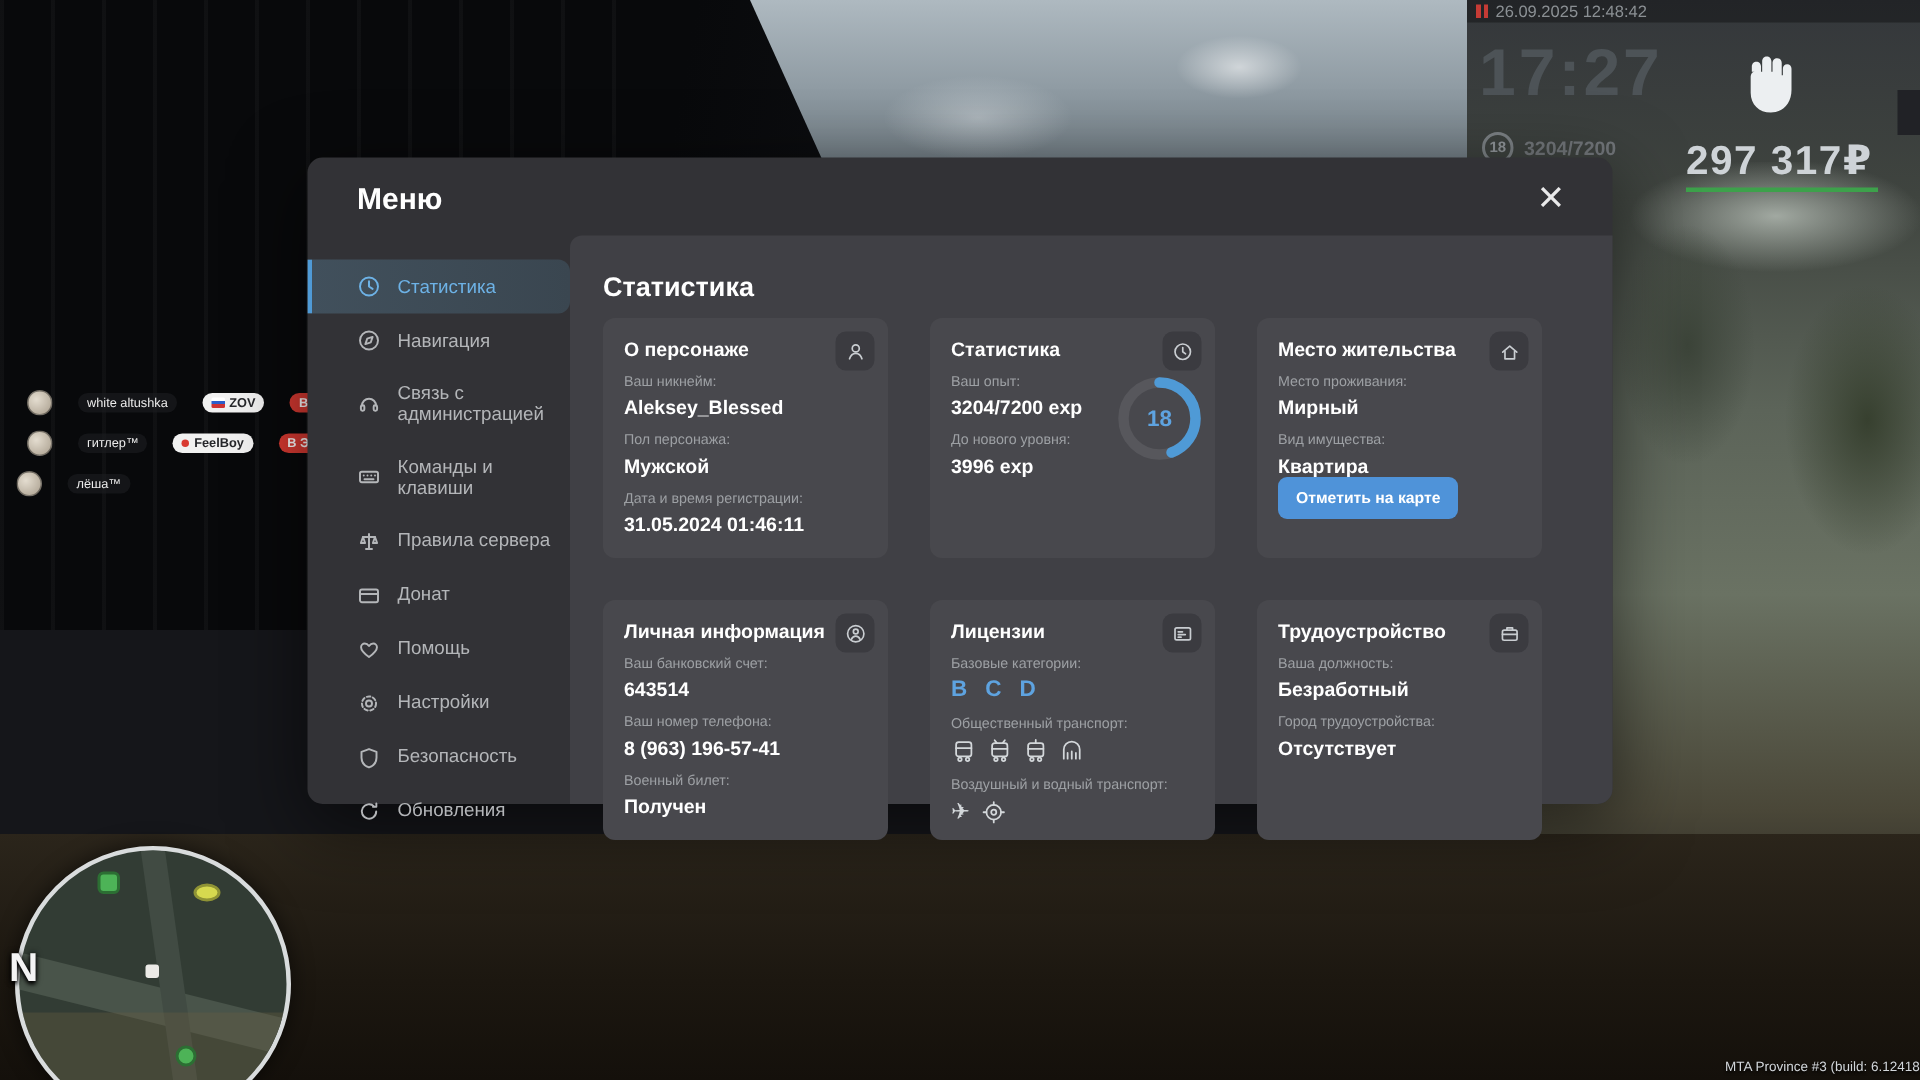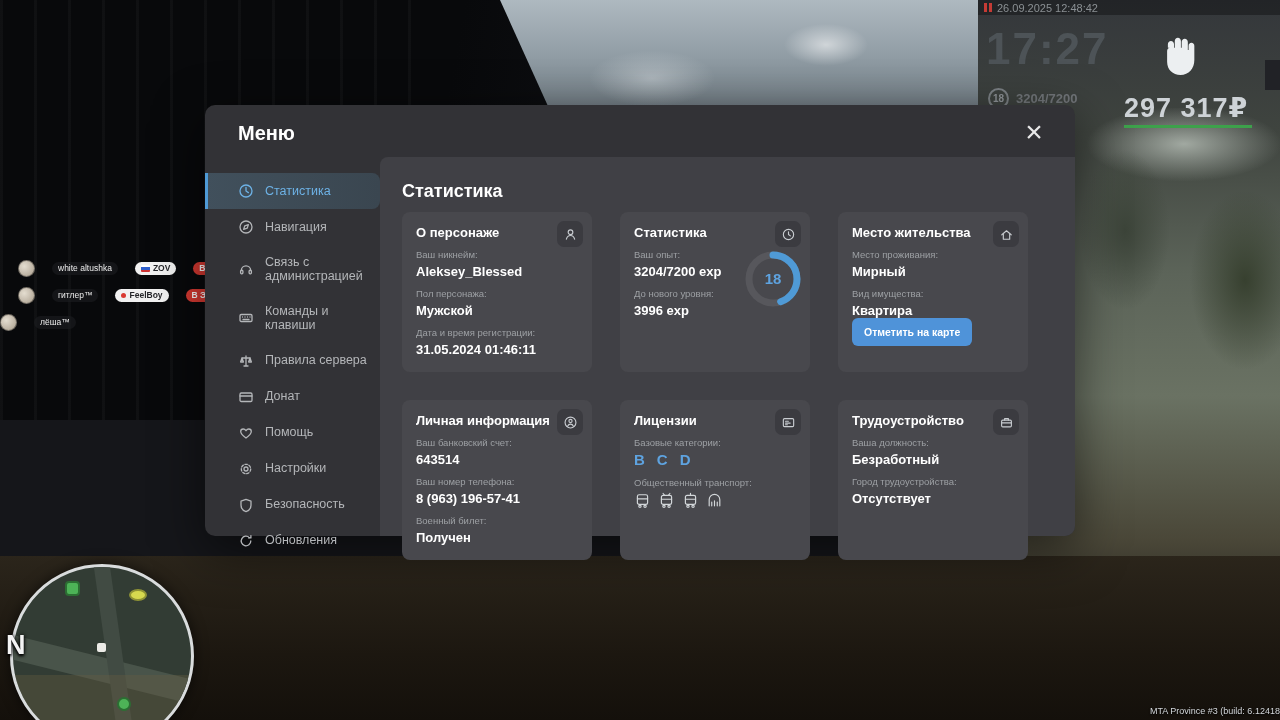--- a/index.html
+++ b/index.html
@@ -144,21 +144,21 @@
 </div>
 <div class="stream-row" style="left:18px;top:287px;">
   <span class="stream-avatar"></span>
   <span class="pill pill-name">гитлер™</span>
   <span class="pill pill-light">
     <span class="red-dot"></span>
     <span>FeelBoy</span>
   </span>
   <span class="pill pill-live">В ЭФИРЕ</span>
 </div>
-<div class="stream-row" style="left:0;top:314px;">
+<div class="stream-row" style="left:11px;top:314px;">
   <span class="stream-avatar"></span>
   <span class="pill pill-name">лёша™</span>
 </div>
 
 <div class="minimap">
   <div class="mm-road-h"></div>
   <div class="mm-road-v"></div>
   <div class="mm-patch"></div>
   <div class="mm-blip blip-g1"></div>
   <div class="mm-blip blip-y"></div>
@@ -395,20 +395,31 @@
                 <path d="M3.2 6.8h9.6M8 3.2V1.2"></path>
                 <circle cx="5.6" cy="13.4" r="1.1"></circle>
                 <circle cx="10.4" cy="13.4" r="1.1"></circle>
               </svg>
             <svg viewBox="0 0 16 16">
                 <path d="M3 13V7.2a5 5 0 0 1 10 0V13"></path>
                 <path d="M5.4 13V9.4M10.6 13V9.4M8 13V8.4"></path>
               </svg>
           </div>
         </div>
+        <div class="field">
+          <div class="field-label">Воздушный и водный транспорт:</div>
+          <div class="veh-row">
+            <span class="plane-glyph">✈</span>
+            <svg viewBox="0 0 16 16">
+                <circle cx="8" cy="8" r="4.6"></circle>
+                <circle cx="8" cy="8" r="1.6"></circle>
+                <path d="M8 1.6v1.8M8 12.6v1.8M1.6 8h1.8M12.6 8h1.8"></path>
+              </svg>
+          </div>
+        </div>
       </div>
 
       <div class="card">
         <div class="card-title">Трудоустройство</div>
         <div class="card-icon">
             <svg viewBox="0 0 16 16">
               <rect x="2.8" y="5.4" width="10.4" height="7.2" rx="1.2"></rect>
               <path d="M6 5.4V3.8h4v1.6M2.8 8.4h10.4"></path>
             </svg>
           </div>

